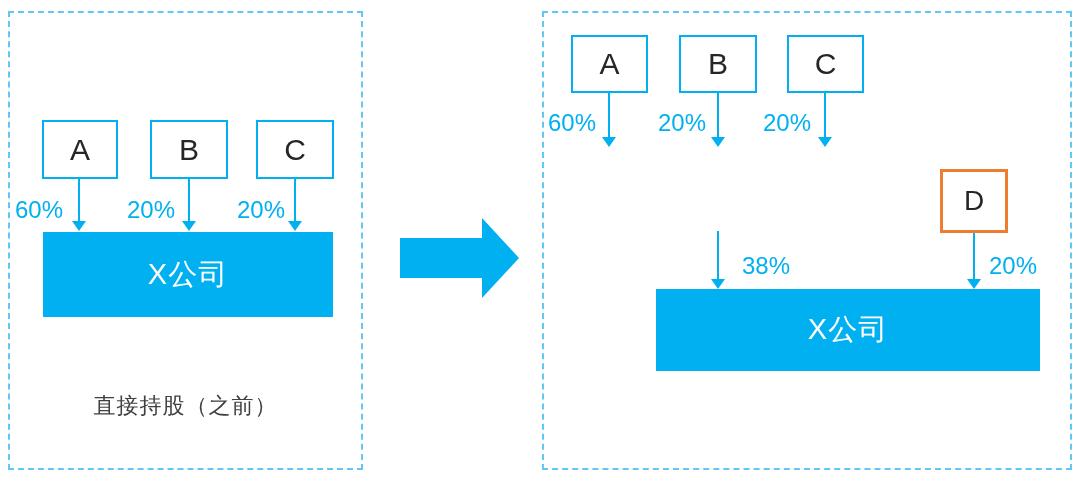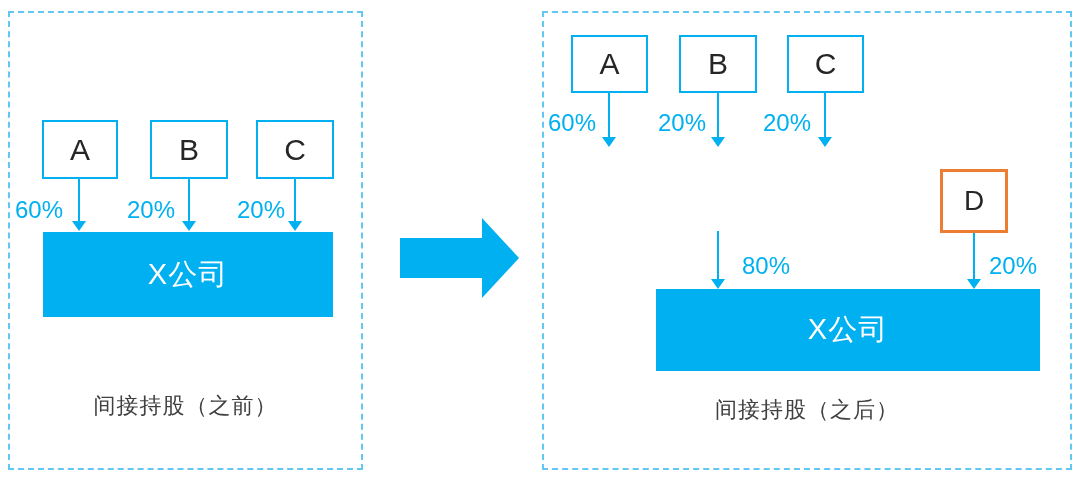--- a/index.html
+++ b/index.html
@@ -108,21 +108,21 @@
     <div class="arrow-head lp-head-c"></div>
 
     <div class="pct ra lp-pct-a">60%</div>
     <div class="pct ra lp-pct-b">20%</div>
     <div class="pct ra lp-pct-c">20%</div>
 
     <div class="co-box lp-x">
       <span>X公司</span>
     </div>
 
-    <div class="caption lp-cap">间接持股（之前）</div>
+    <div class="caption lp-cap">直接持股（之前）</div>
   </section>
 
   <div>
     <div class="big-arrow-shaft"></div>
     <div class="big-arrow-head"></div>
   </div>
 
   <section class="panel panel-right">
 
     <div class="sh-box rp-a">
@@ -146,26 +146,25 @@
     <div class="pct ra rp-pct-b">20%</div>
     <div class="pct ra rp-pct-c">20%</div>
 
 
     <div class="d-box rp-d">
       <span>D</span>
     </div>
 
     <div class="arrow-line rp-line-y"></div>
     <div class="arrow-head rp-head-y"></div>
-    <div class="pct rp-pct-y">80%</div>
+    <div class="pct rp-pct-y">38%</div>
 
     <div class="arrow-line rp-line-d"></div>
     <div class="arrow-head rp-head-d"></div>
     <div class="pct rp-pct-d">20%</div>
 
     <div class="co-box rp-x">
       <span>X公司</span>
     </div>
 
-    <div class="caption rp-cap">间接持股（之后）</div>
   </section>
 
 </div>
 
 </body></html>

